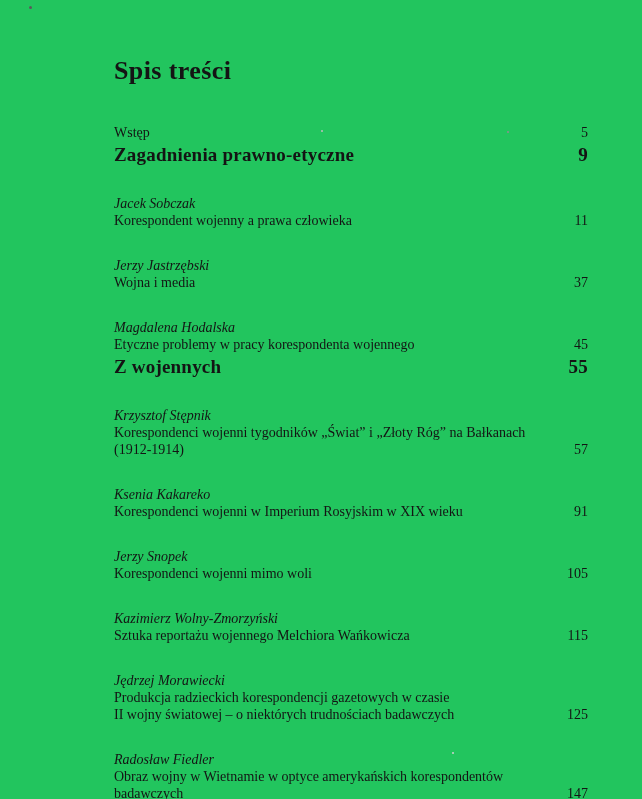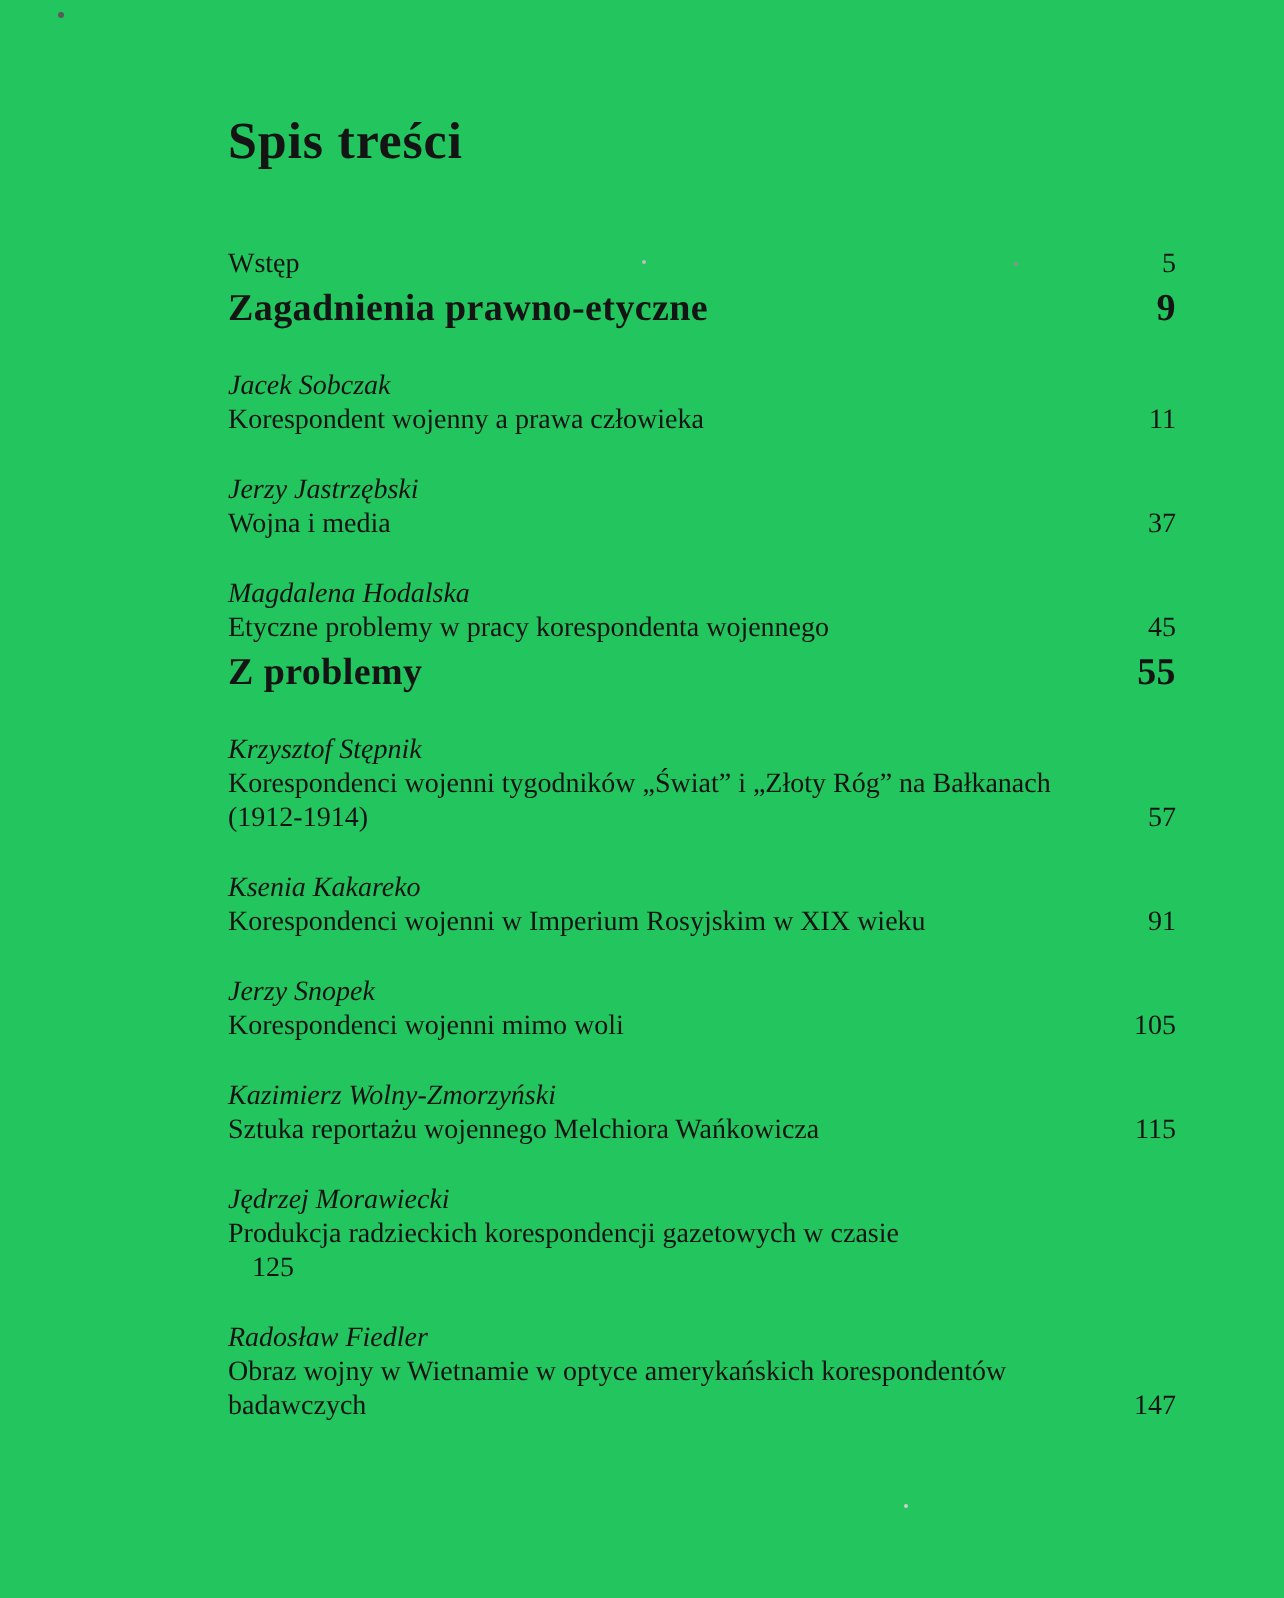--- a/index.html
+++ b/index.html
@@ -40,21 +40,21 @@
     line-height: 17px;
   }
   .section-heading {
     margin-top: 2px;
     font-size: 19px;
     line-height: 24px;
     font-weight: bold;
     letter-spacing: 0.2px;
   }
   .entry {
-    margin-top: 18px;
+    margin-top: 28px;
     font-size: 14px;
     line-height: 17px;
   }
   .author {
     font-style: italic;
   }
   .title-line {
     font-style: normal;
   }
   .pg {
@@ -108,21 +108,21 @@
           </div>
         </div>
         <div class="entry">
           <div class="author">Magdalena Hodalska</div>
           <div class="row title-line">
             <span>Etyczne problemy w pracy korespondenta wojennego</span>
             <span class="pg">45</span>
           </div>
         </div>
         <div class="row section-heading">
-          <span>Z problemy</span>
+          <span>Z wojennych</span>
           <span class="pg">55</span>
         </div>
         <div class="entry">
           <div class="author">Krzysztof Stępnik</div>
           <div class="title-line">Korespondenci wojenni tygodników „Świat” i „Złoty Róg” na Bałkanach</div>
           <div class="row title-line">
             <span>(1912-1914)</span>
             <span class="pg">57</span>
           </div>
         </div>
@@ -144,20 +144,21 @@
           <div class="author">Kazimierz Wolny-Zmorzyński</div>
           <div class="row title-line">
             <span>Sztuka reportażu wojennego Melchiora Wańkowicza</span>
             <span class="pg">115</span>
           </div>
         </div>
         <div class="entry">
           <div class="author">Jędrzej Morawiecki</div>
           <div class="title-line">Produkcja radzieckich korespondencji gazetowych w czasie</div>
           <div class="row title-line">
+            <span>II wojny światowej – o niektórych trudnościach badawczych</span>
             <span class="pg">125</span>
           </div>
         </div>
         <div class="entry">
           <div class="author">Radosław Fiedler</div>
           <div class="title-line">Obraz wojny w Wietnamie w optyce amerykańskich korespondentów</div>
           <div class="row title-line">
             <span>badawczych</span>
             <span class="pg">147</span>
           </div>

